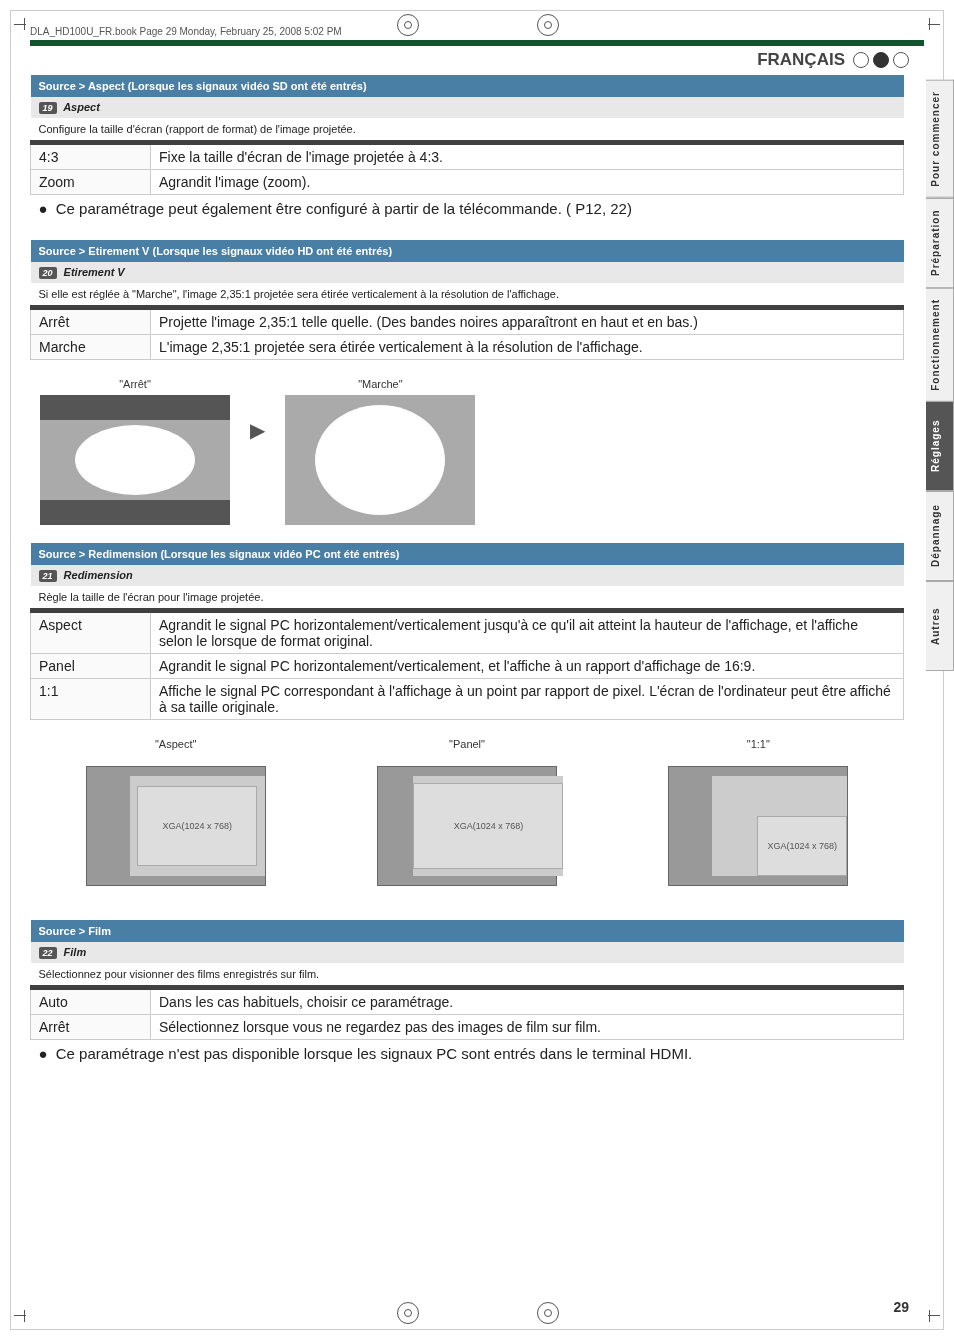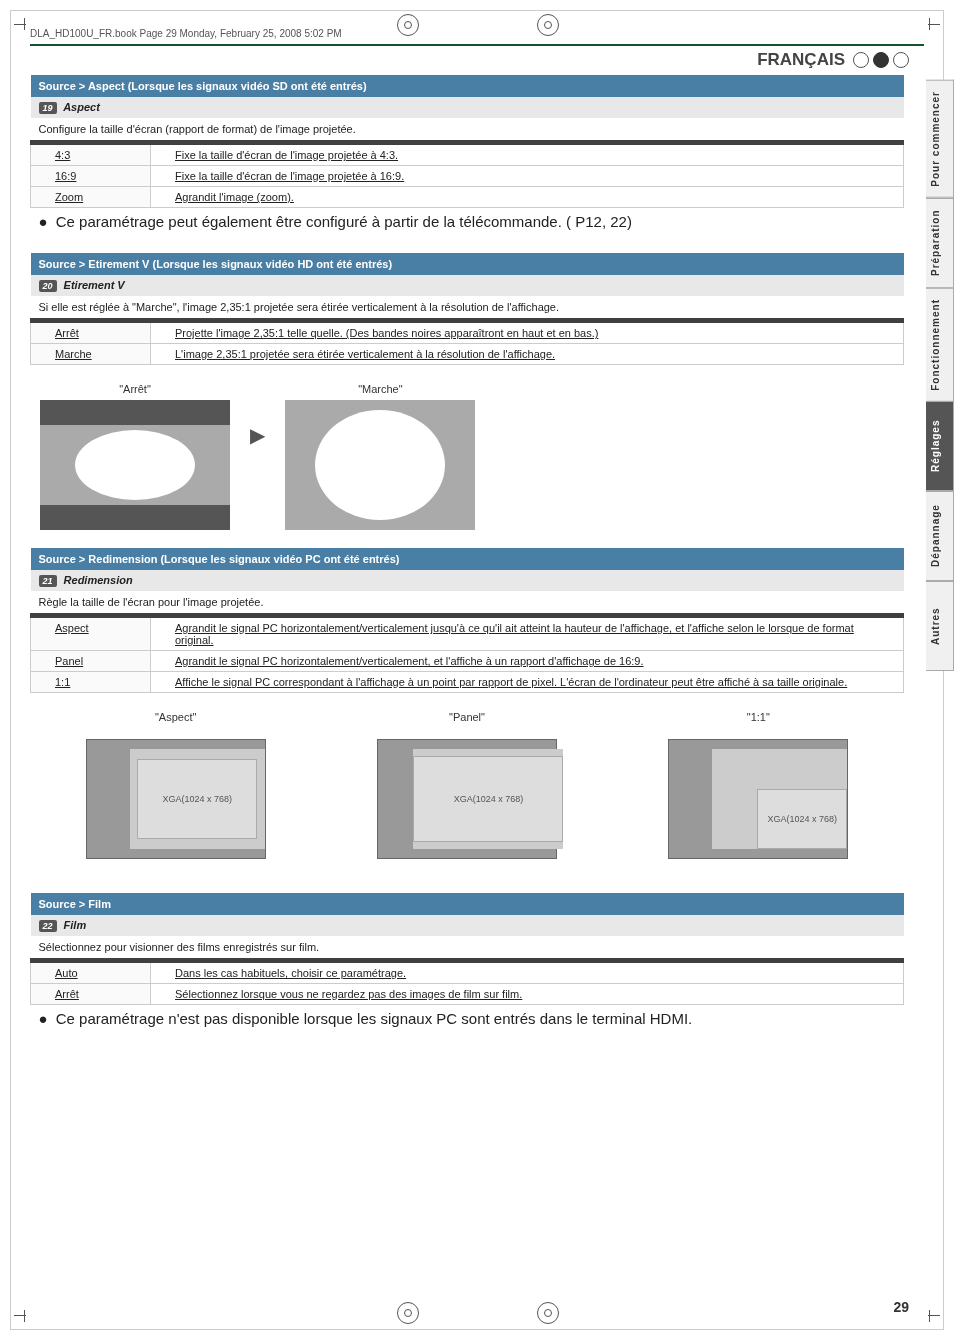--- a/index.html
+++ b/index.html
@@ -38,21 +38,21 @@
     .corner-mark.bl { bottom: 14px; left: 14px; }
     .corner-mark.br { bottom: 14px; right: 14px; }
     .corner-mark::before { width: 12px; height: 1px; top: 10px; left: 0; }
     .corner-mark::after { width: 1px; height: 12px; top: 4px; left: 10px; }
 
     
     .top-bar {
       position: absolute;
       top: 22px; left: 30px; right: 30px;
       height: 24px;
-      border-bottom: 2px solid #14532d;
+      border-bottom: 6px solid #14532d;
       display: flex;
       align-items: center;
       font-size: 10px;
       color: #555;
     }
 
     
     .side-tabs {
       position: absolute;
       right: 0;
@@ -155,24 +155,23 @@
       margin-right: 4px;
       border-radius: 2px;
     }
     .section-desc {
       padding: 5px 8px 5px 8px;
       font-size: 11px;
       border-bottom: 5px solid #404040;
     }
     .data-row td {
       border: 1px solid #ccc;
-      padding: 4px 24px;
-      font-size: 11px;
+      padding: 4px 8px;
+      font-size: 14px;
       vertical-align: top;
-      text-decoration: underline;
     }
     .data-row td:first-child {
       width: 120px;
       font-weight: normal;
       background: #fafafa;
       white-space: nowrap;
     }
     .note-row {
       padding: 5px 8px;
       font-size: 15px;
@@ -313,24 +312,20 @@
         <span class="section-number">19</span>
         <span>Aspect</span>
       </td>
     </tr>
     <tr>
       <td colspan="2" class="section-desc">Configure la taille d'écran (rapport de format) de l'image projetée.</td>
     </tr>
     <tr class="data-row">
       <td>4:3</td>
       <td>Fixe la taille d'écran de l'image projetée à 4:3.</td>
-    </tr>
-    <tr class="data-row">
-      <td>16:9</td>
-      <td>Fixe la taille d'écran de l'image projetée à 16:9.</td>
     </tr>
     <tr class="data-row">
       <td>Zoom</td>
       <td>Agrandit l'image (zoom).</td>
     </tr>
     <tr>
       <td colspan="2" class="note-row">
         <span class="bullet">●</span>
         <span>Ce paramétrage peut également être configuré à partir de la télécommande. (  P12, 22)</span>
       </td>

